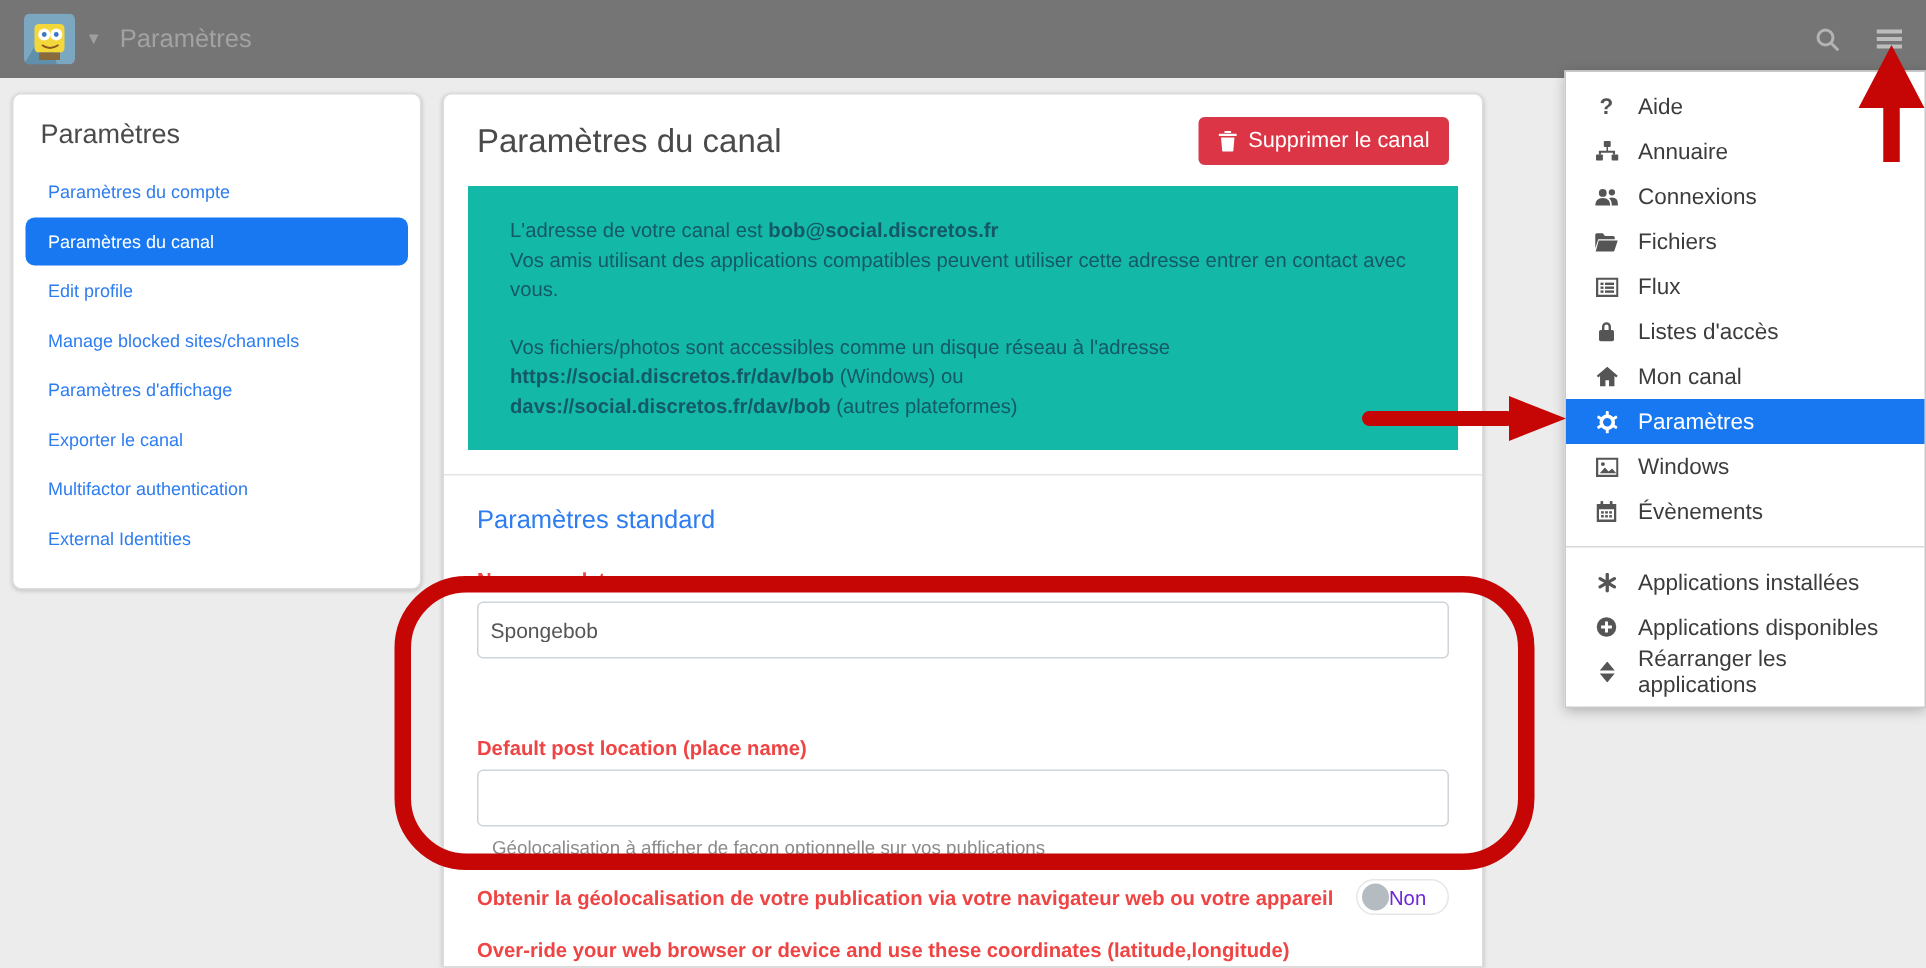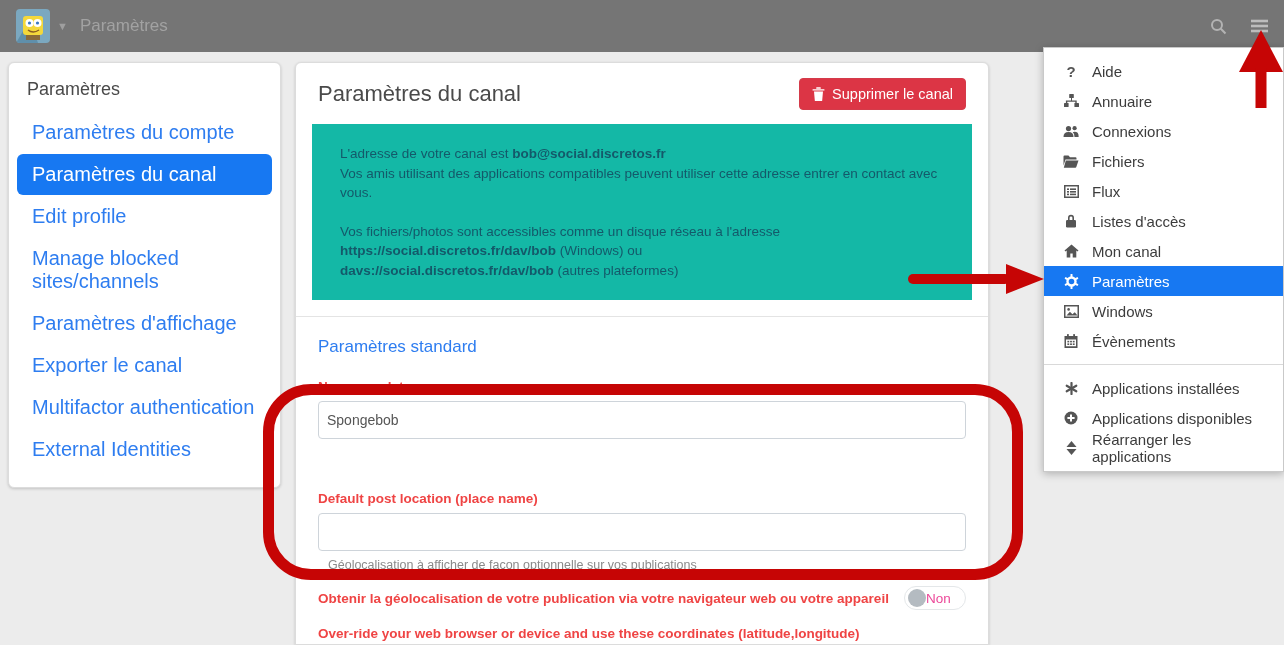--- a/index.html
+++ b/index.html
@@ -28,21 +28,21 @@
     box-shadow:0 1px 3px rgba(0,0,0,.18);
   }
   
   .sidebar {
     position:absolute; left:8px; top:62px; width:273px;
     padding:14px 8px 16px; z-index:5;
   }
   .sidebar h2 { font-size:18px; font-weight:400; color:#4a4a4a; margin:2px 10px 12px; }
   .side-item {
     display:block; padding:9px 15px; margin:1px 0;
-    font-size:20px; color:#2e7df0; border-radius:6px;
+    font-size:12px; color:#2e7df0; border-radius:6px;
     text-decoration:none; cursor:pointer;
   }
   .side-item.active { background:#1778f2; color:#fff; }
   
   .main {
     position:absolute; left:295px; top:62px; width:694px; height:583px;
     border-radius:6px 6px 0 0; z-index:5; overflow:hidden;
   }
   .main-header { display:flex; align-items:center; justify-content:space-between; padding:15px 22px 14px; }
   .main-header h1 { font-size:22px; font-weight:400; color:#4a4a4a; }
@@ -67,21 +67,21 @@
     width:100%; height:38px; border:1px solid #ced4da; border-radius:4px;
     padding:0 8px; font-size:14px; color:#555; background:#fff;
     font-family:Liberation Sans, sans-serif;
   }
   .helper { font-size:12.5px; color:#8a8a8a; margin:7px 0 0 10px; }
   .toggle-row { display:flex; align-items:center; justify-content:space-between; margin-bottom:16px; }
   .toggle-row .form-label { margin:0; }
   .toggle {
     flex:0 0 auto; width:62px; height:24px; border:1px solid #e4e7e9; border-radius:12px;
     display:flex; align-items:center; padding:0 3px; gap:0;
-    color:#ec4899; font-size:13.5px; background:#fff; cursor:pointer;
+    color:#6d28d9; font-size:13.5px; background:#fff; cursor:pointer;
   }
   .toggle .knob { width:18px; height:18px; border-radius:50%; background:#b4bbc1; }
   
   .dropdown {
     position:absolute; left:1043px; top:47px; width:241px;
     background:#fff; border:1px solid #c9c9c9;
     box-shadow:0 2px 8px rgba(0,0,0,.25);
     padding:8px 0; z-index:20;
   }
   .dd-item {

